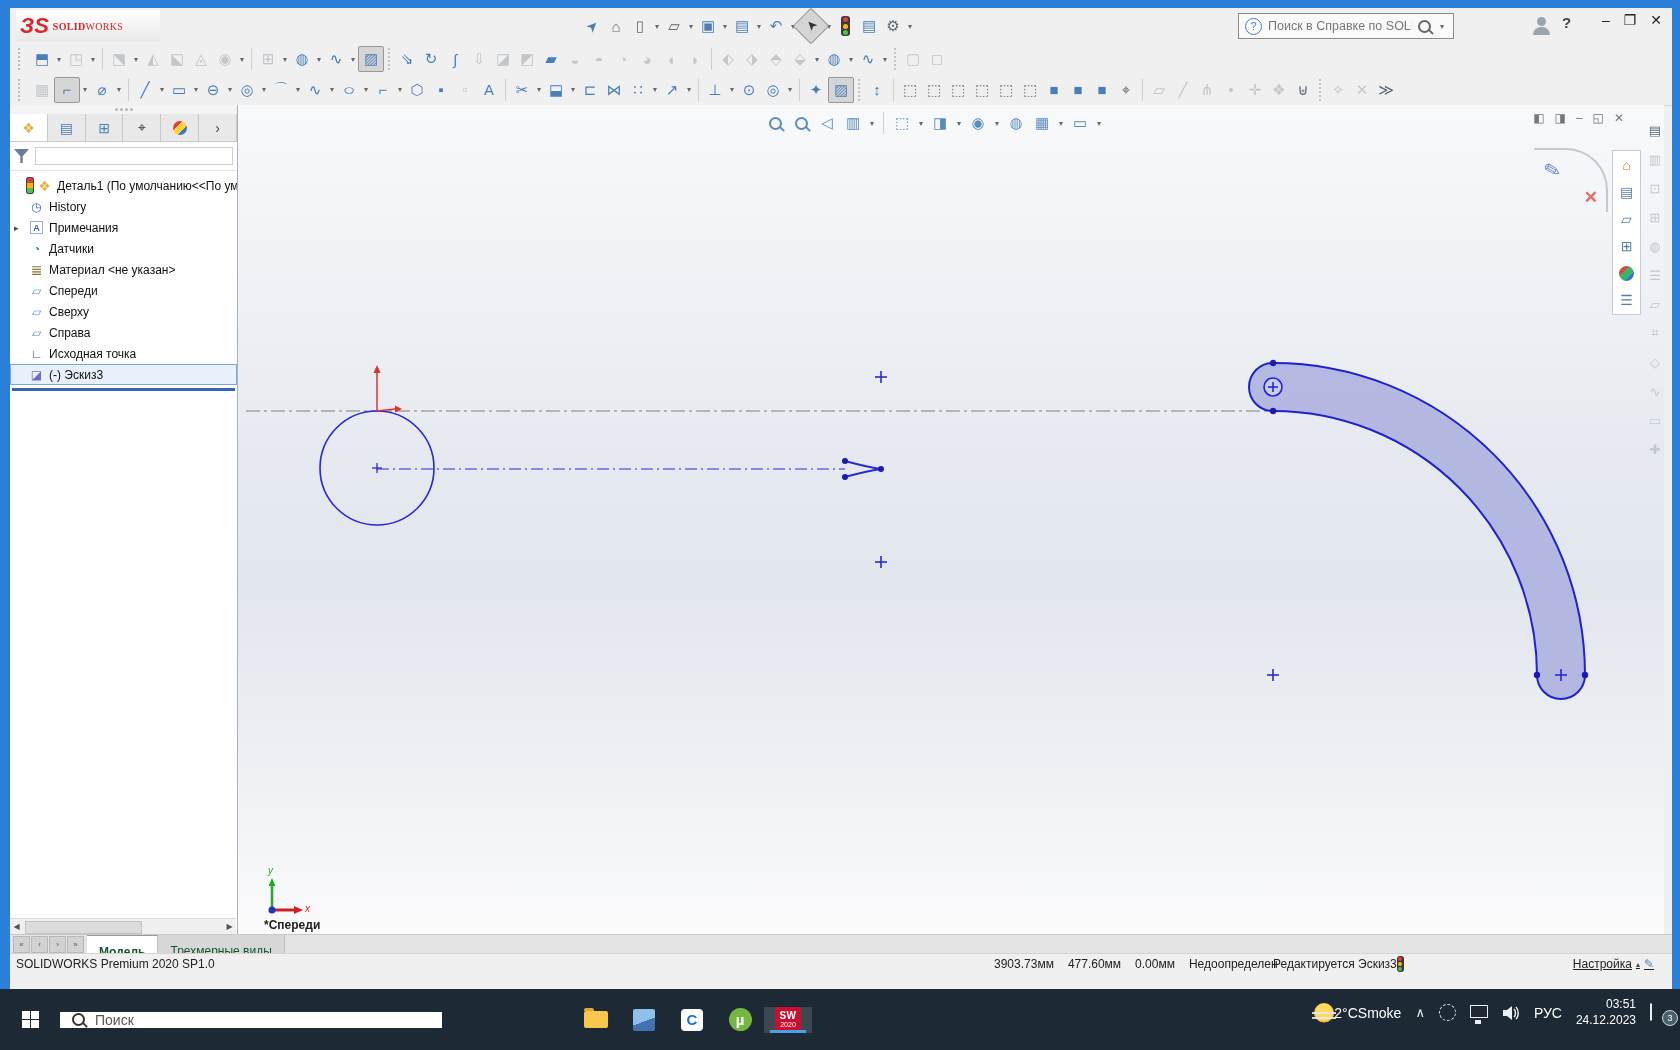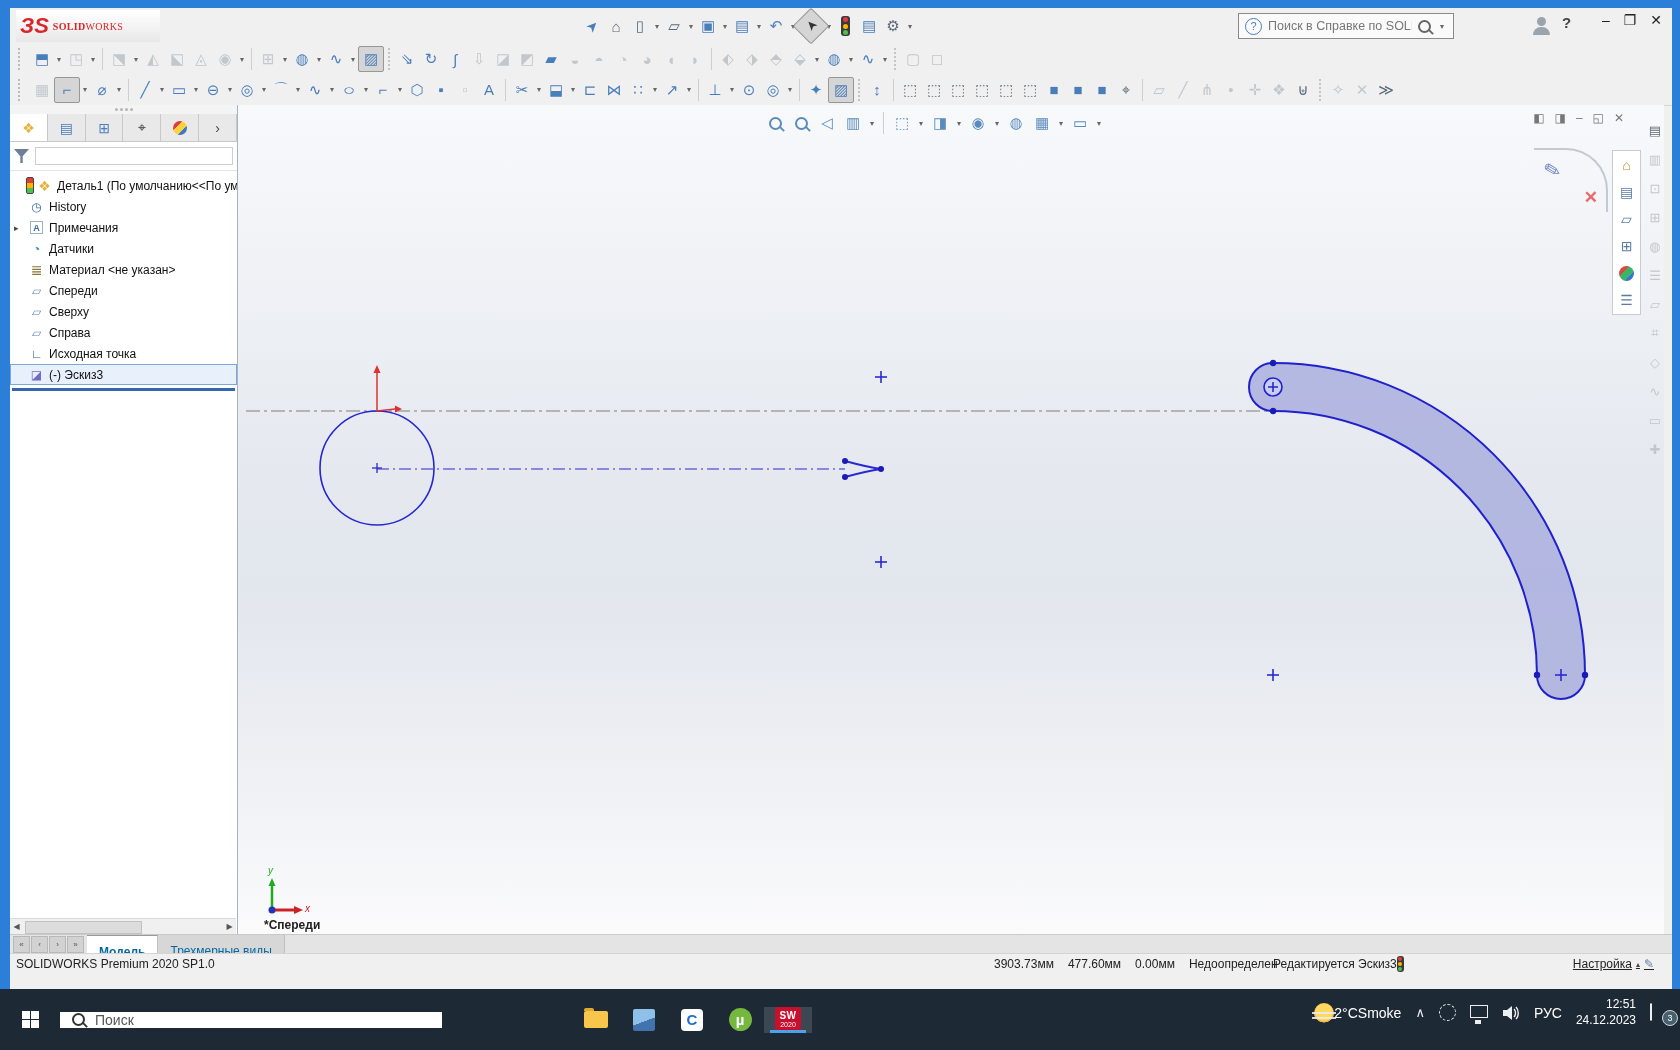--- a/index.html
+++ b/index.html
@@ -104,21 +104,21 @@
   #taskpane .tp.home{color:#b98a2f;}
   #taskpane .sphere{width:15px;height:15px;border-radius:50%;background:linear-gradient(135deg,#d94a3c 0 34%,#3cb36a 34% 67%,#3c6fd9 67%);}
   #dock{position:absolute;right:-4px;top:11px;width:26px;display:flex;flex-direction:column;align-items:center;gap:9px;padding-top:4px;}
   #dock .ic{width:20px;height:20px;font-size:13px;}
   
   #tabrow{position:absolute;left:0;right:0;bottom:49px;height:19px;background:#e4e4e4;border-top:1px solid #c9c9c9;
           display:flex;align-items:stretch;font-size:12px;}
   #tabnav{display:flex;align-items:center;gap:1px;padding:0 3px;}
   #tabnav span{width:15px;height:15px;background:#d2d2d2;border:1px solid #b8b8b8;display:flex;align-items:center;
                justify-content:center;font-size:8px;color:#555;}
-  .dtab{display:flex;align-items:center;padding:16px 12px;border-right:1px solid #c0c0c0;background:#d7d7d7;color:#0369a1;}
+  .dtab{display:flex;align-items:center;padding:16px 12px;border-right:1px solid #c0c0c0;background:#d7d7d7;color:#14532d;}
   .dtab.act{background:#fff;font-weight:bold;border-top:1px solid #9a9a9a;}
   #statusbar{position:absolute;left:0;right:0;bottom:29px;height:20px;background:#f0f0f0;border-top:1px solid #d4d4d4;
              font-size:12px;color:#222;display:flex;align-items:center;text-align:center;}
   #sb-left{margin-left:6px;}
   #sb-coords{position:absolute;left:984px;display:flex;gap:14px;align-items:center;}
   #sb-edit{position:absolute;left:1263px;display:flex;gap:0;align-items:center;}
   .traffic.mini{height:16px;width:7px;margin:0;}
   .traffic.mini i{width:4px;height:4px;}
   #sb-right{position:absolute;right:18px;display:flex;gap:4px;align-items:center;text-decoration:underline;}
   #sb-right .up{font-size:8px;color:#444;}
@@ -650,21 +650,21 @@
       </span>
       <span class="trayglyph">∧</span>
       <span class="meet"></span>
       <span class="net"></span>
       <svg width="18" height="16" viewBox="0 0 18 16">
         <path d="M1 5h4l5-4v14l-5-4H1z" fill="#eceff1"></path>
         <path d="M12 4c2 2 2 6 0 8 M14 2c3 3 3 9 0 12" stroke="#eceff1" stroke-width="1.4" fill="none"></path>
       </svg>
       <span>РУС</span>
       <span id="clock">
-        <div>12:51</div>
+        <div>03:51</div>
         <div>24.12.2023</div>
       </span>
       <span id="notif">
         <span class="bubble"></span>
         <span class="badge">3</span>
       </span>
     </div>
   </div>
 
 </div>

